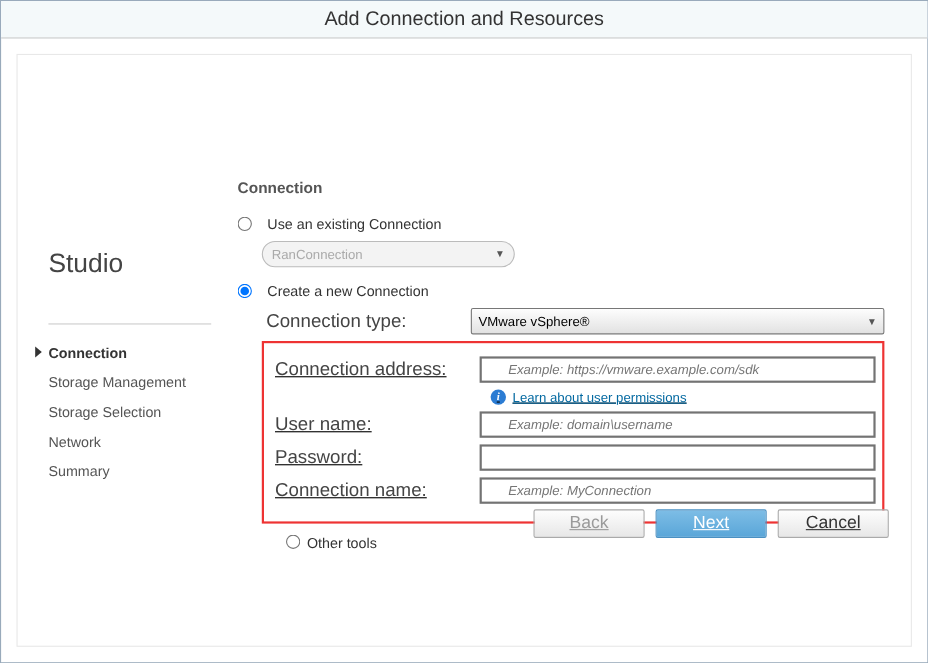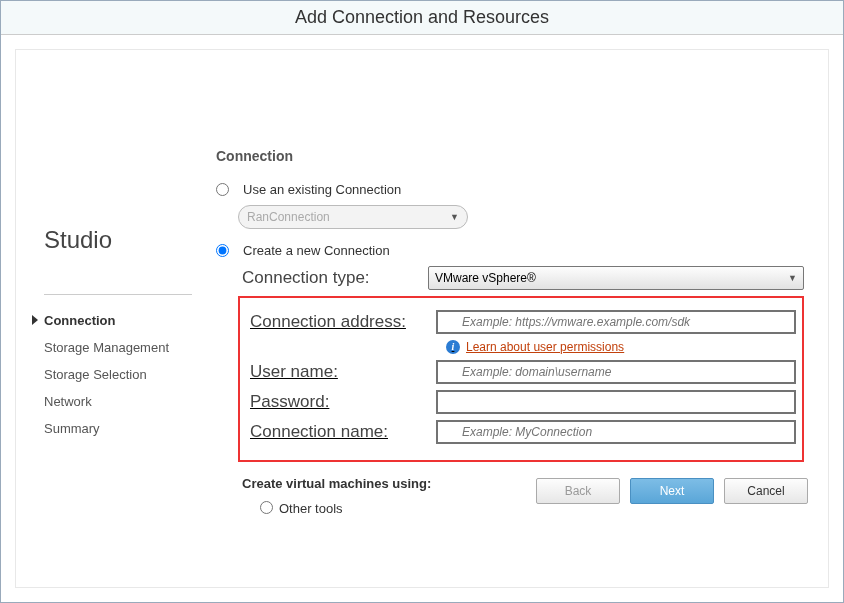--- a/index.html
+++ b/index.html
@@ -22,26 +22,26 @@
     .dropdown.disabled { color: #aaa; background: #f3f3f3; }
     .form-area { border: 2px solid #e33; padding: 6px 6px 10px 6px; margin-top: 6px; text-decoration: underline; }
     .form-row { display: flex; align-items: center; margin: 6px 0; }
     .form-label { width: 190px; font-size: 17px; color: #444; padding-left: 4px; }
     .form-field { flex: 1; }
     .textbox { width: 100%; height: 24px; border: 2px solid #737373; font-size: 12px; padding: 0 24px; font-style: italic; color: #888; }
     .textbox.plain { font-style: normal; color: #222; }
     .select-wide { width: 100%; height: 24px; border: 1px solid #777; background: linear-gradient(#fdfdfd,#e2e2e2); font-size: 12px; padding: 0 6px; display: flex; align-items: center; justify-content: space-between; border-radius: 2px; }
     .info-row { display: flex; align-items: center; gap: 6px; font-size: 12px; margin: 6px 0 6px 200px; }
     .info-icon { width: 14px; height: 14px; border-radius: 50%; background: #2b7cd3; color: #fff; display: flex; align-items: center; justify-content: center; font-size: 10px; font-weight: bold; font-style: italic; font-family: Georgia, serif; }
-    .info-link { color: #c2410c; }
+    .info-link { color: #0369a1; }
     .sub-header { font-size: 13px; font-weight: 600; color: #333; margin: 14px 0 8px 4px; }
     .radio-sub { display: flex; align-items: flex-start; gap: 6px; margin: 4px 0 4px 22px; font-size: 13px; color: #333; }
     .radio-sub .desc { font-size: 12px; color: #555; margin-top: 2px; }
     .button-bar { position: absolute; bottom: 16px; right: 20px; display: flex; gap: 10px; }
-    .btn { width: 84px; height: 26px; font-size: 12px; border: 1px solid #aaa; background: linear-gradient(#fdfdfd,#e7e7e7); color: #333; border-radius: 2px; display: flex; align-items: center; justify-content: center; }
+    .btn { width: 101px; height: 26px; font-size: 16px; border: 1px solid #aaa; background: linear-gradient(#fdfdfd,#e7e7e7); color: #333; border-radius: 2px; display: flex; align-items: center; justify-content: center; text-decoration: underline; }
     .btn.disabled { color: #9a9a9a; }
     .btn.primary { background: linear-gradient(#7dbde6,#5aa6d8); border-color: #4a90c2; color: #fff; }
     .chev { font-size: 9px; color: #555; }
   </style>
 </head>
 <body>
 
 <div class="window">
   <div class="titlebar">Add Connection and Resources</div>
   <div class="body">
@@ -109,21 +109,20 @@
             </div>
           </div>
           <div class="form-row">
             <div class="form-label">Connection name:</div>
             <div class="form-field">
               <input class="textbox" placeholder="Example: MyConnection" style="">
             </div>
           </div>
         </div>
 
-        <div class="sub-header">Create virtual machines using:</div>
         <label class="radio-sub" style="margin-top:10px;">
           <input type="radio" name="vm" style="">
           <div>Other tools</div>
         </label>
       </div>
 
       <div class="button-bar">
         <div class="btn disabled">Back</div>
         <div class="btn primary">Next</div>
         <div class="btn">Cancel</div>

